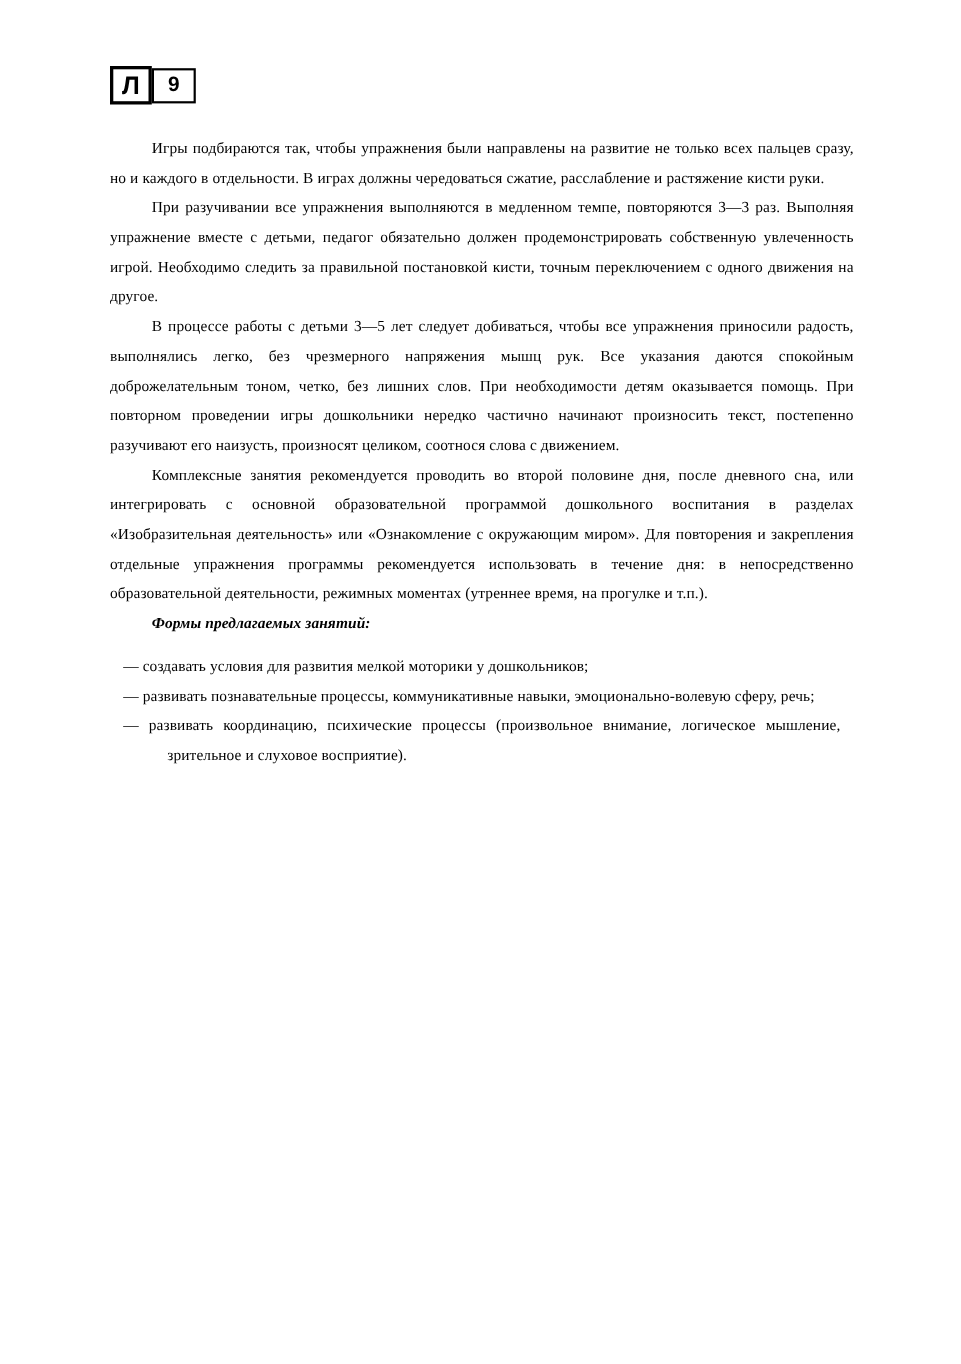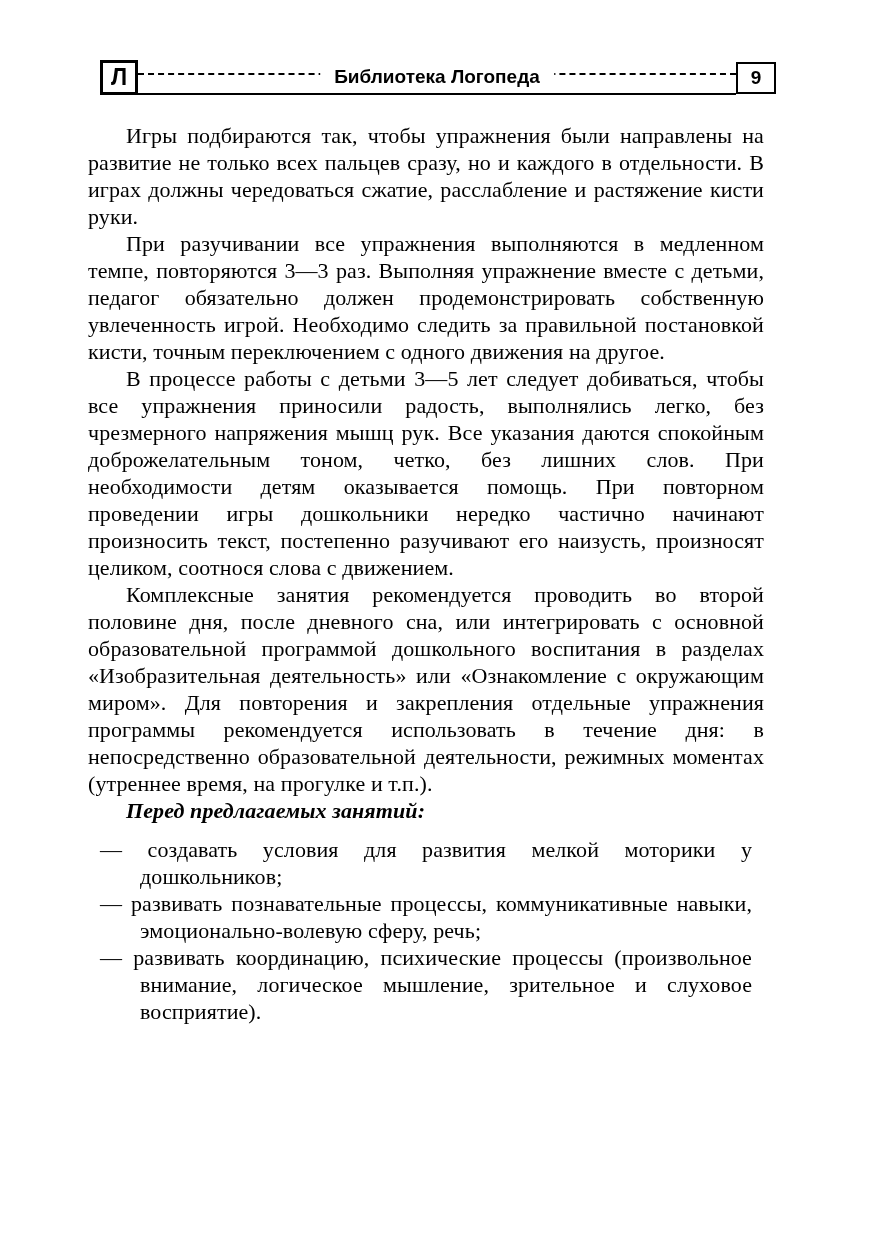--- a/index.html
+++ b/index.html
@@ -81,23 +81,23 @@
     font-family: "Liberation Sans", sans-serif;
     font-weight: bold;
     font-size: 19px;
     flex: 0 0 auto;
   }
 
   
   .body-text {
     position: absolute;
     top: 122px;
-    left: 88px;
+    left: 100px;
     width: 676px;
-    font-size: 22px;
+    font-size: 14px;
     line-height: 27px;
     text-align: justify;
     letter-spacing: 0.1px;
   }
   .body-text p { margin: 0; }
   .para { text-indent: 38px; }
   .tasks-heading {
     text-indent: 38px;
     font-style: italic;
     font-weight: bold;
@@ -120,37 +120,32 @@
 </style>
 </head>
 <body>
 
 <div class="page">
 
   <div class="header">
     <div class="logo-box">
       <span>Л</span>
     </div>
-    <div class="header-mid">
-      <div class="header-dashed"></div>
-      <div class="header-rule"></div>
-      <div class="header-title">Библиотека Логопеда</div>
-    </div>
     <div class="pagenum-box">
       <span>9</span>
     </div>
   </div>
 
   <div class="body-text">
     <p class="para">Игры подбираются так, чтобы упражнения были направлены на развитие не только всех пальцев сразу, но и каждого в отдельности. В играх должны чередоваться сжатие, расслабление и растяжение кисти руки.</p>
     <p class="para">При разучивании все упражнения выполняются в медленном темпе, повторяются 3—3 раз. Выполняя упражнение вместе с детьми, педагог обязательно должен продемонстрировать собственную увлеченность игрой. Необходимо следить за правильной постановкой кисти, точным переключением с одного движения на другое.</p>
     <p class="para">В процессе работы с детьми 3—5 лет следует добиваться, чтобы все упражнения приносили радость, выполнялись легко, без чрезмерного напряжения мышц рук. Все указания даются спокойным доброжелательным тоном, четко, без лишних слов. При необходимости детям оказывается помощь. При повторном проведении игры дошкольники нередко частично начинают произносить текст, постепенно разучивают его наизусть, произносят целиком, соотнося слова с движением.</p>
     <p class="para">Комплексные занятия рекомендуется проводить во второй половине дня, после дневного сна, или интегрировать с основной образовательной программой дошкольного воспитания в разделах «Изобразительная деятельность» или «Ознакомление с окружающим миром». Для повторения и закрепления отдельные упражнения программы рекомендуется использовать в течение дня: в непосредственно образовательной деятельности, режимных моментах (утреннее время, на прогулке и т.п.).</p>
 
-    <p class="tasks-heading">Перед предлагаемых занятий:</p>
+    <p class="tasks-heading">Формы предлагаемых занятий:</p>
 
     <ul class="tasks-list">
       <li>— создавать условия для развития мелкой моторики у дошкольников;</li>
       <li>— развивать познавательные процессы, коммуникативные навыки, эмоционально-волевую сферу, речь;</li>
       <li>— развивать координацию, психические процессы (произвольное внимание, логическое мышление, зрительное и слуховое восприятие).</li>
     </ul>
 
   </div>
 
 </div>

